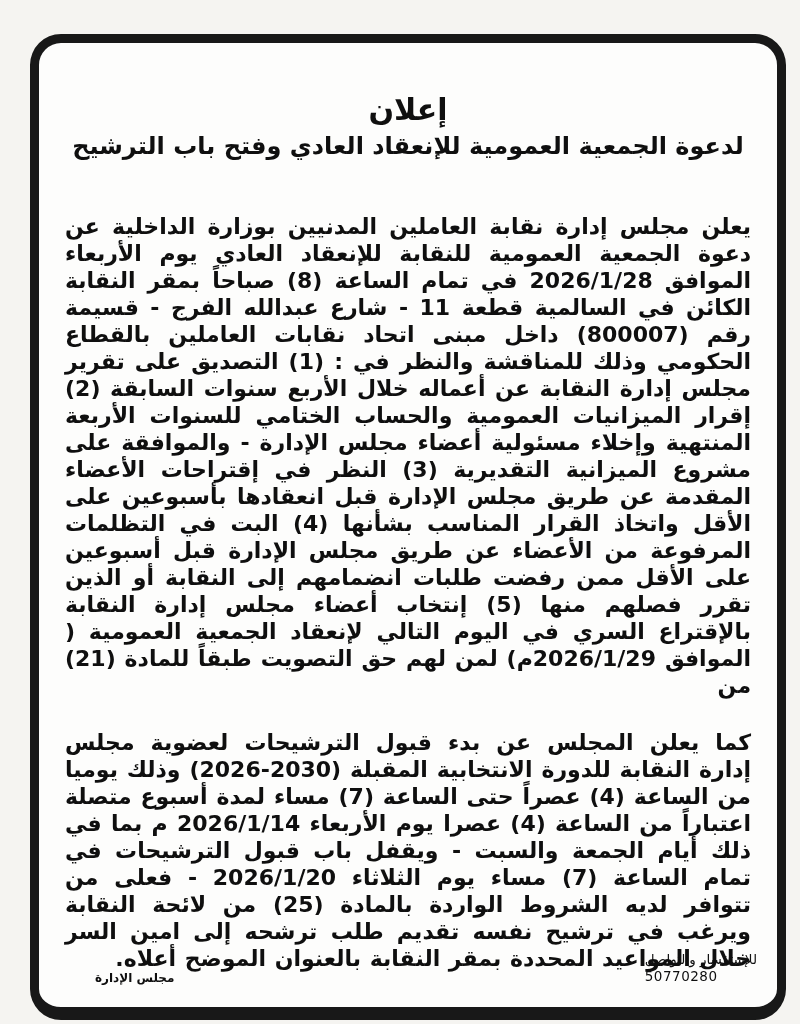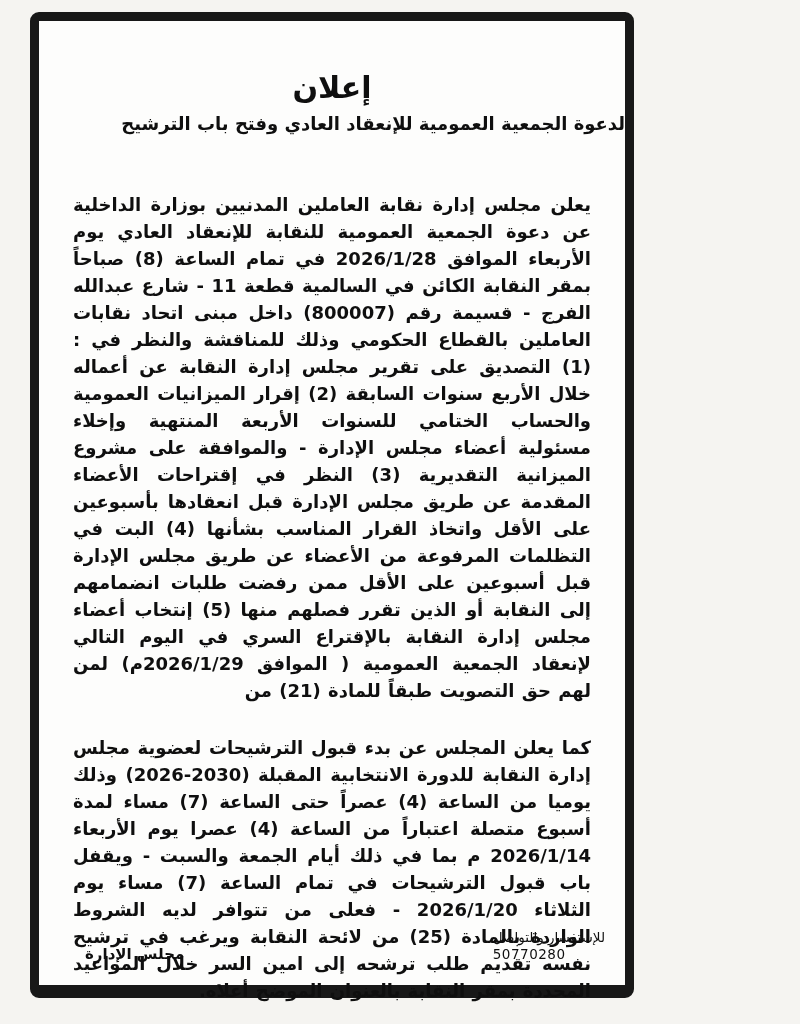--- a/index.html
+++ b/index.html
@@ -6,76 +6,75 @@
   body {
     width: 800px; height: 1024px;
     background: #f5f4f1;
     position: relative;
     font-family: "DejaVu Sans", sans-serif;
     color: #0f0f0f;
     overflow: hidden;
   }
   .frame {
     position: absolute;
-    left: 30px; top: 12px;
-    width: 604px; height: 986px;
+    left: 30px; top: 34px;
+    width: 756px; height: 986px;
     box-sizing: border-box;
     background: #fdfdfc;
     border: 9px solid #181818;
     border-bottom-width: 13px;
-    border-radius: 9px;
+    border-radius: 31px;
   }
   .titles {
     margin-top: 50px;
     text-align: center;
     direction: rtl;
   }
   .title-main {
     font-size: 30px;
     line-height: 34px;
     font-weight: bold;
     margin: 0;
   }
   .title-sub {
-    font-size: 18px;
+    font-size: 24px;
     line-height: 38px;
     font-weight: bold;
     margin: 0;
-    text-align: right;
   }
   .content {
     margin-top: 48px;
     padding: 0 18px;
     direction: rtl;
   }
   .content p {
-    margin: 16px;
-    font-size: 18px;
+    margin: 8px;
+    font-size: 22px;
     line-height: 27px;
     font-weight: bold;
     text-align: justify;
     text-align-last: right;
     word-spacing: 1px;
   }
   .content p.para-2 { margin-top: 22px; }
   .content p.para-3 { margin-top: 30px; }
   .footer {
     position: absolute;
     left: 26px; right: 20px; bottom: 22px;
     display: flex;
     flex-direction: row;
     justify-content: space-between;
     align-items: flex-end;
     direction: ltr;
   }
   .signature {
-    font-size: 15px;
+    font-size: 12px;
     font-weight: bold;
     direction: rtl;
-    margin-left: 20px;
+    margin-left: 30px;
   }
   .contact {
     direction: rtl;
     text-align: left;
     font-size: 13.5px;
     line-height: 17px;
     margin-left: 44px;
   }
   .contact .phone { letter-spacing: 0.5px; }
 </style>

